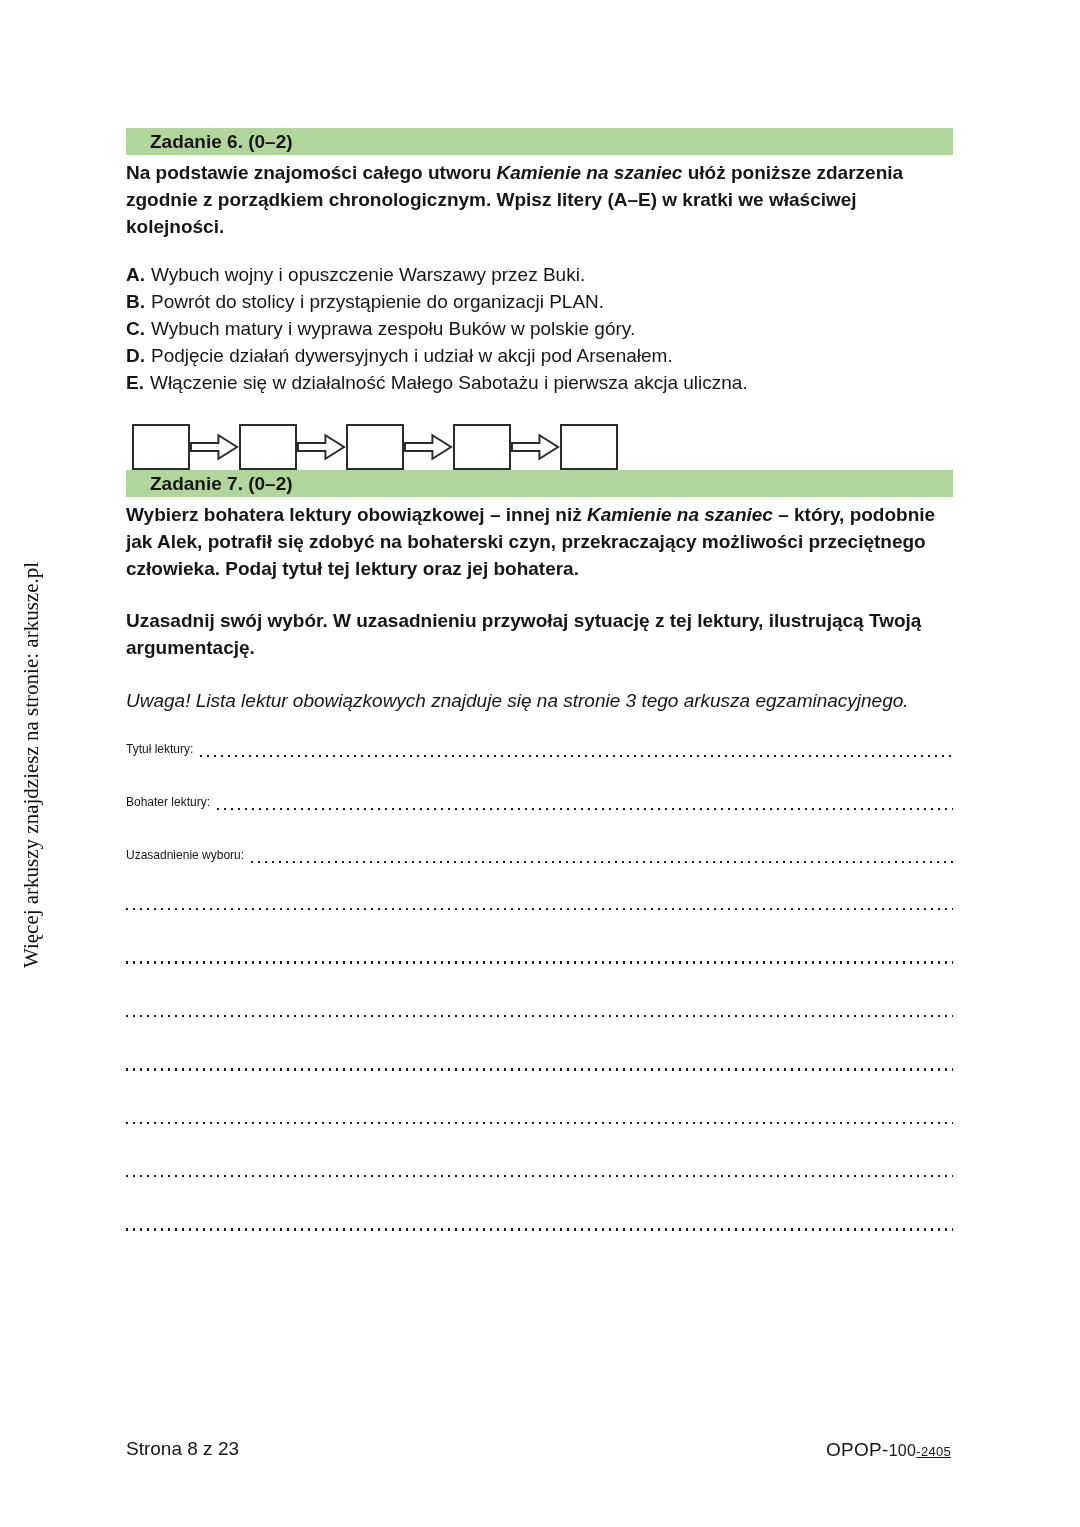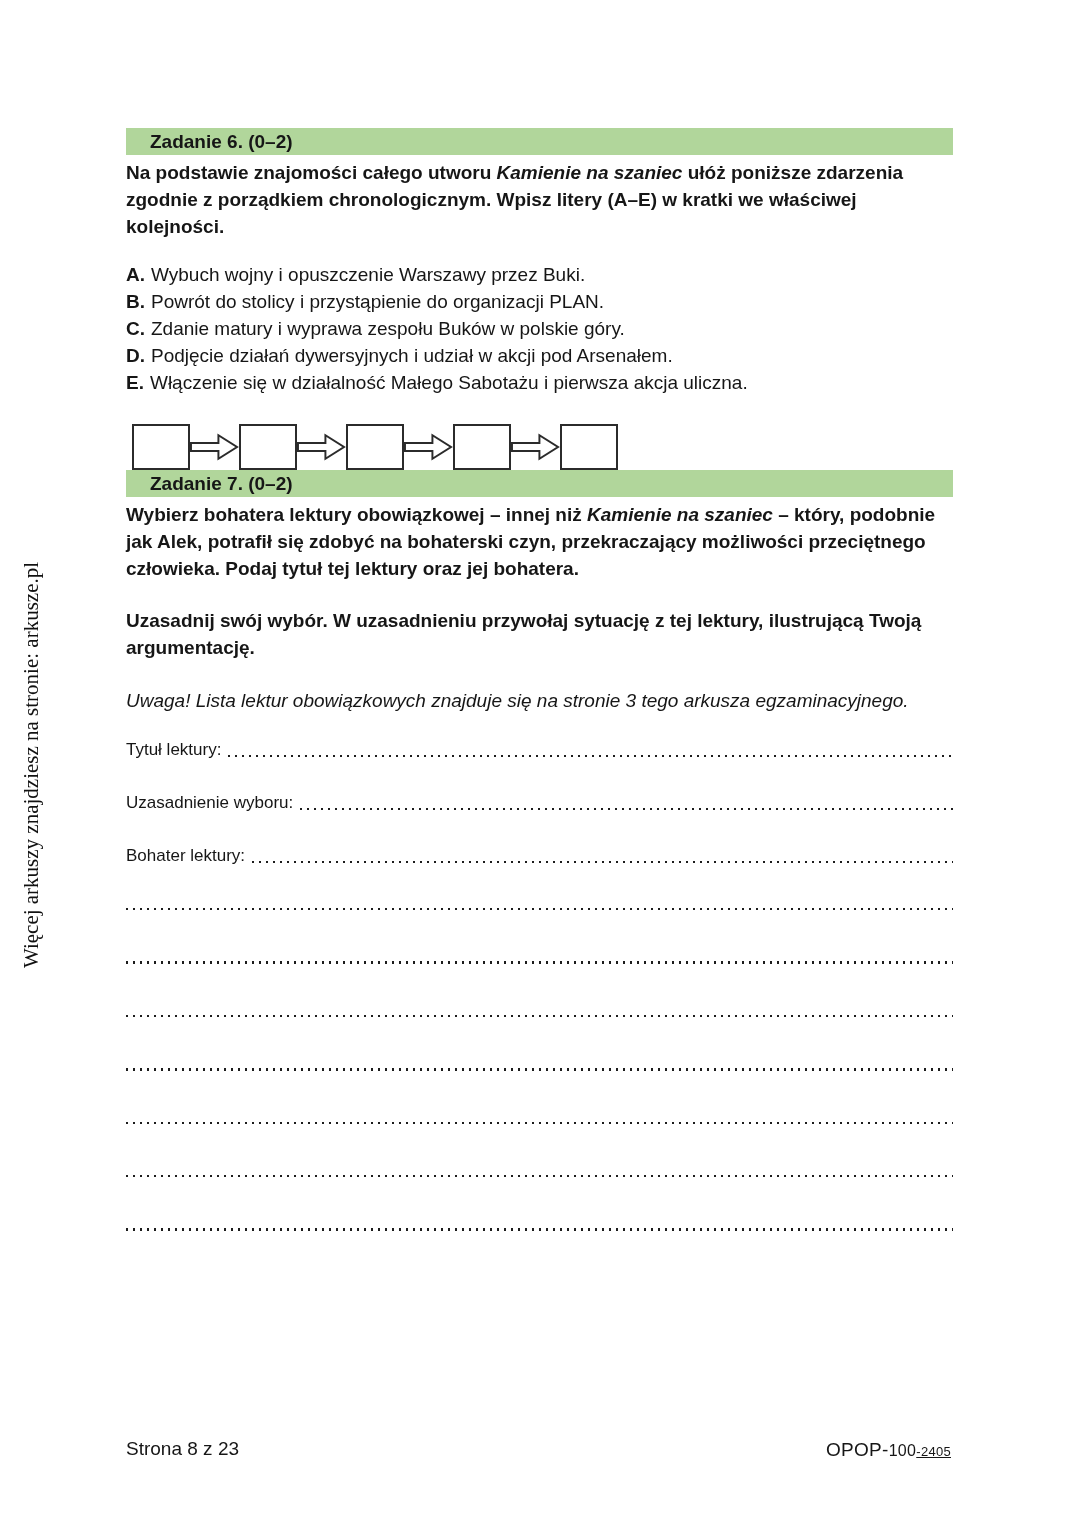--- a/index.html
+++ b/index.html
@@ -38,21 +38,21 @@
   .intro { margin-top: 4px; }
   .events { list-style: none; margin: 21px 0 0 0; padding: 0; font-size: 19px; line-height: 27px; }
   .evt-letter { font-weight: bold; margin-right: 6px; }
   .flow { display: flex; align-items: center; margin: 28px 0 0 6px; height: 46px; }
   .fbox { width: 54px; height: 42px; border: 2px solid #2b2b2b; background: #fff; flex: none; }
   .flow-arrow { width: 49px; height: 30px; flex: none; display: block; }
   .section7 { }
   .mt25 { margin-top: 25px; }
   .mt26 { margin-top: 26px; }
   .fields { margin-top: 22px; }
-  .field-line { display: flex; font-size: 17px; line-height: 27px; }
+  .field-line { display: flex; font-size: 12px; line-height: 27px; }
   .field-line + .field-line { margin-top: 26px; }
   .field-label { flex: none; white-space: nowrap; }
   .leader {
     flex: 1; margin-left: 7px;
     background-image: repeating-linear-gradient(to right, #1c1c1c 0 2.4px, transparent 2.4px 7px);
     background-size: 100% 2.4px;
     background-position: 0 calc(100% - 6px);
     background-repeat: no-repeat;
   }
   .answer-lines { margin-top: 39px; }
@@ -80,21 +80,21 @@
 
 <div class="content">
 
   <section>
     <div class="task-header" style="background: rgb(177, 214, 155);">Zadanie 6. (0–2)</div>
     <p class="para b intro"><span>Na podstawie znajomości całego utworu </span><span class="i">Kamienie na szaniec</span><span> ułóż poniższe zdarzenia zgodnie z porządkiem chronologicznym. Wpisz litery (A–E) w kratki we właściwej kolejności.</span></p>
 
     <ul class="events">
       <li><span class="evt-letter">A.</span><span>Wybuch wojny i opuszczenie Warszawy przez Buki.</span></li>
       <li><span class="evt-letter">B.</span><span>Powrót do stolicy i przystąpienie do organizacji PLAN.</span></li>
-      <li><span class="evt-letter">C.</span><span>Zdanie matury i wyprawa zespołu Buków w polskie góry.</span></li>
+      <li><span class="evt-letter">C.</span><span>Wybuch matury i wyprawa zespołu Buków w polskie góry.</span></li>
       <li><span class="evt-letter">D.</span><span>Podjęcie działań dywersyjnych i udział w akcji pod Arsenałem.</span></li>
       <li><span class="evt-letter">E.</span><span>Włączenie się w działalność Małego Sabotażu i pierwsza akcja uliczna.</span></li>
     </ul>
 
     <div class="flow">
         <div class="fbox"></div>
         <svg class="flow-arrow" viewBox="0 0 50 30">
           <polygon points="1,11 29,11 29,3 48,15 29,27 29,19 1,19" fill="#ffffff" stroke="#2b2b2b" stroke-width="2" stroke-linejoin="miter"></polygon>
         </svg>
         <div class="fbox"></div>
@@ -120,25 +120,25 @@
     <p class="para b mt25">Uzasadnij swój wybór. W uzasadnieniu przywołaj sytuację z tej lektury, ilustrującą Twoją argumentację.</p>
 
     <p class="para i mt26">Uwaga! Lista lektur obowiązkowych znajduje się na stronie 3 tego arkusza egzaminacyjnego.</p>
 
     <div class="fields">
       <div class="field-line">
         <span class="field-label">Tytuł lektury:</span>
         <span class="leader"></span>
       </div>
       <div class="field-line">
-        <span class="field-label">Uzasadnienie wyboru:</span>
+        <span class="field-label">Bohater lektury:</span>
         <span class="leader"></span>
       </div>
       <div class="field-line">
-        <span class="field-label">Bohater lektury:</span>
+        <span class="field-label">Uzasadnienie wyboru:</span>
         <span class="leader"></span>
       </div>
     </div>
 
     <div class="answer-lines">
         <div class="blank-line"></div>
         <div class="blank-line"></div>
         <div class="blank-line"></div>
         <div class="blank-line"></div>
         <div class="blank-line"></div>

